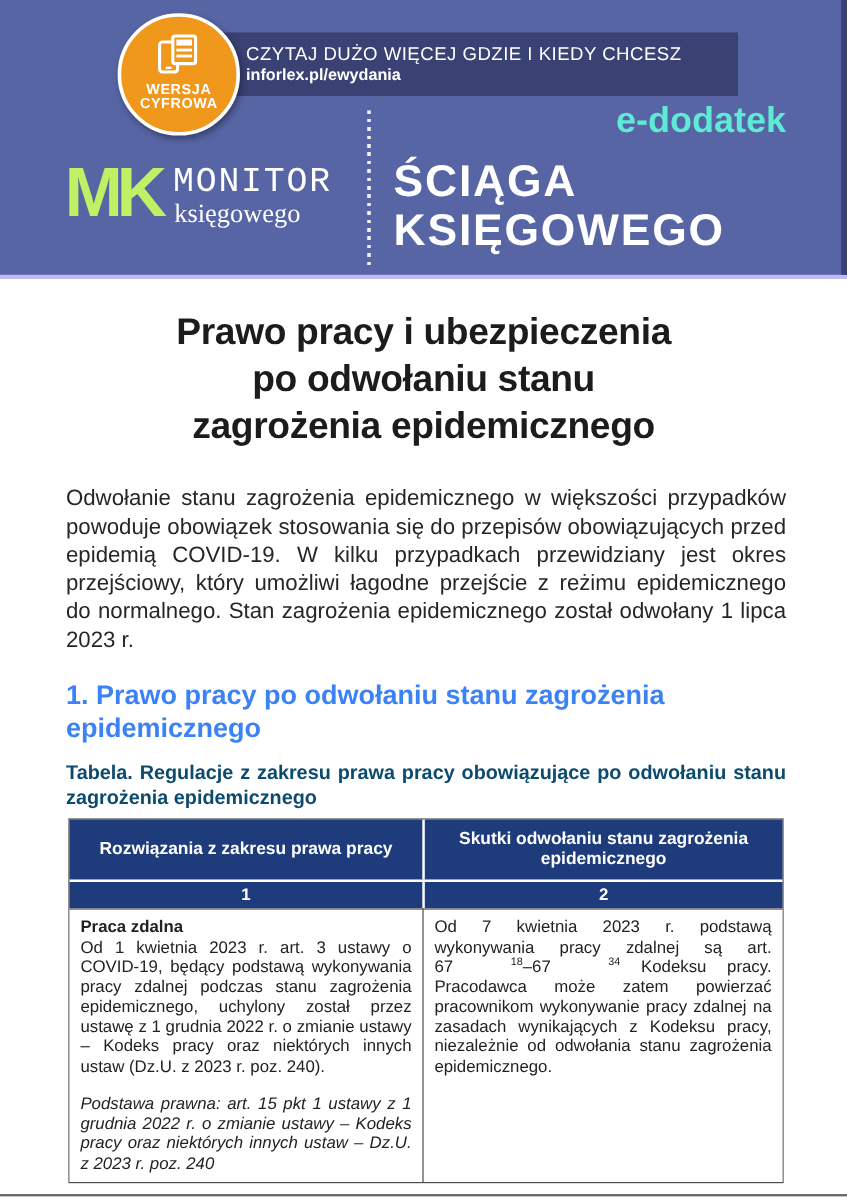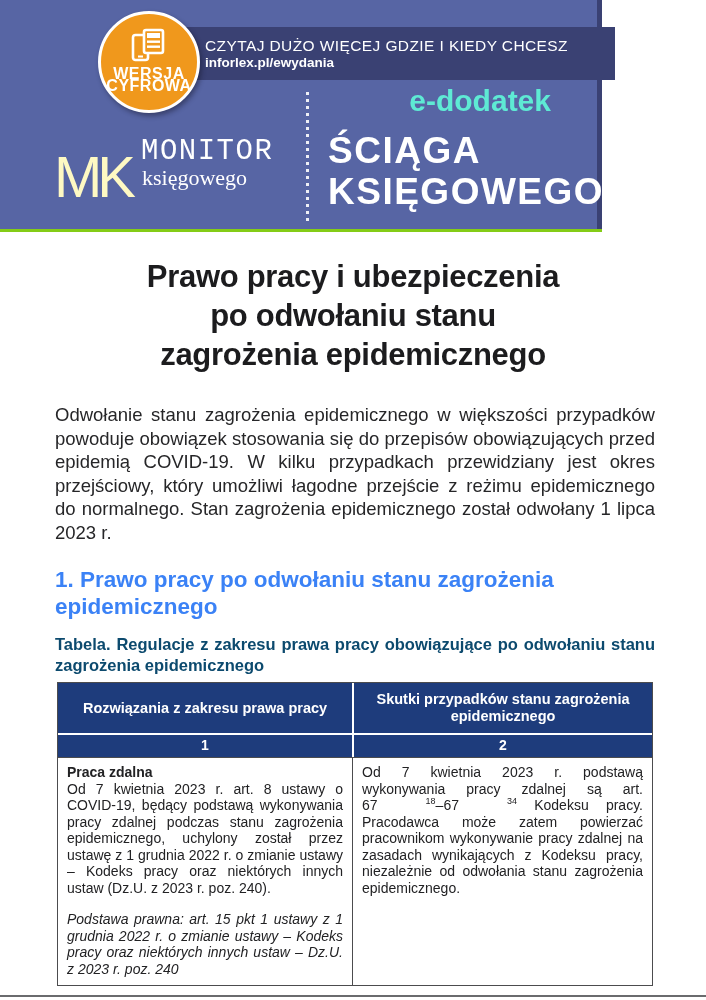--- a/index.html
+++ b/index.html
@@ -1,32 +1,32 @@
 <!DOCTYPE html>
 <html><head>
 <meta charset="utf-8">
 <style>
   html,body{margin:0;padding:0;}
   body{background:#888;font-family:"Liberation Sans",sans-serif;}
   .page{position:relative;width:706px;height:1000px;background:#ffffff;margin:0 auto;overflow:hidden;}
 
   
-  .masthead{position:absolute;top:0;left:0;width:602px;height:229px;background:#5765a4;border-bottom:3px solid #84cc16;}
+  .masthead{position:absolute;top:0;left:0;width:706px;height:229px;background:#5765a4;border-bottom:3px solid #c4b5fd;}
   .masthead-edge{position:absolute;top:0;right:0;width:5px;height:229px;background:#3a4173;}
 
   .banner{position:absolute;left:183px;top:27px;width:432px;height:53px;background:#3a4173;box-sizing:border-box;display:flex;flex-direction:column;justify-content:center;padding-left:22px;}
   .banner-line1{color:#ffffff;font-size:15.5px;letter-spacing:.4px;line-height:18px;}
   .banner-line2{color:#ffffff;font-size:13.5px;font-weight:bold;line-height:16px;}
 
   .badge{position:absolute;left:98px;top:11px;width:96px;height:96px;background:#f0981c;border:3px solid #ffffff;border-radius:50%;box-shadow:2px 3px 5px rgba(20,20,40,.45);display:flex;flex-direction:column;align-items:center;box-sizing:content-box;}
   .badge-icon{margin-top:13px;}
-  .badge-label{margin-top:1px;color:#ffffff;font-size:16px;font-weight:bold;line-height:11.5px;letter-spacing:.5px;text-align:center;white-space:pre-line;}
+  .badge-label{margin-top:1px;color:#ffffff;font-size:12px;font-weight:bold;line-height:11.5px;letter-spacing:.5px;text-align:center;white-space:pre-line;}
 
   .logo{position:absolute;left:54px;top:130px;display:flex;align-items:flex-start;}
-  .logo-monogram{color:#fef9c3;font-weight:normal;font-size:58px;line-height:62px;letter-spacing:-5px;margin-top:16px;}
+  .logo-monogram{color:#bef264;font-weight:bold;font-size:58px;line-height:62px;letter-spacing:-5px;}
   .logo-text{margin-left:10px;margin-top:7px;}
   .logo-name{color:#ffffff;font-family:Liberation Mono, monospace;font-size:29px;line-height:29px;letter-spacing:1.5px;}
   .logo-sub{color:#ffffff;font-family:"Liberation Serif",serif;font-size:22px;line-height:24px;margin-left:1px;}
 
   .dotted-sep{position:absolute;left:306px;top:92px;width:3px;height:130px;background:repeating-linear-gradient(to bottom,rgba(255,255,255,.9) 0 3px,rgba(255,255,255,0) 3px 7px);}
 
   .kicker{position:absolute;right:51px;top:84px;color:#5eead4;font-size:30px;font-weight:bold;line-height:34px;}
   .edition-title{position:absolute;left:328px;top:130px;color:#ffffff;font-weight:bold;}
   .edition-line{font-size:37px;line-height:41px;letter-spacing:1.5px;}
 
@@ -112,30 +112,30 @@
     <p class="table-caption">Tabela. Regulacje z zakresu prawa pracy obowiązujące po odwołaniu stanu zagro­żenia epidemicznego</p>
 
     <table class="reg">
       <colgroup>
           <col class="c1">
           <col class="c2">
         </colgroup>
       <tbody>
           <tr>
         <th class="hdr">Rozwiązania z zakresu prawa pracy</th>
-        <th class="hdr">Skutki przypadków stanu zagrożenia epidemicznego</th>
+        <th class="hdr">Skutki odwołaniu stanu zagrożenia epidemicznego</th>
       </tr>
       <tr>
         <td class="num">1</td>
         <td class="num">2</td>
       </tr>
       <tr class="body-row">
         <td class="body">
           <div class="cell-title">Praca zdalna</div>
-          <div>Od 7 kwietnia 2023 r. art. 8 ustawy o COVID-19, będący podstawą wykonywania pracy zdal­nej podczas stanu zagrożenia epidemicznego, uchylony został przez ustawę z 1 grudnia 2022 r. o zmianie ustawy – Kodeks pracy oraz niektó­rych innych ustaw (Dz.U. z 2023 r. poz. 240).</div>
+          <div>Od 1 kwietnia 2023 r. art. 3 ustawy o COVID-19, będący podstawą wykonywania pracy zdal­nej podczas stanu zagrożenia epidemicznego, uchylony został przez ustawę z 1 grudnia 2022 r. o zmianie ustawy – Kodeks pracy oraz niektó­rych innych ustaw (Dz.U. z 2023 r. poz. 240).</div>
           <div class="legal-basis">Podstawa prawna: art. 15 pkt 1 ustawy z 1 grud­nia 2022 r. o zmianie ustawy – Kodeks pracy oraz niektórych innych ustaw – Dz.U. z 2023 r. poz. 240</div>
         </td>
         <td class="body">
           <span>Od 7 kwietnia 2023 r. podstawą wykonywania pracy zdalnej są art. 67</span><sup class="kp">18</sup><span>–67</span><sup class="kp">34</sup><span> Kodeksu pracy. Pracodawca może zatem powierzać pracowni­kom wykonywanie pracy zdalnej na zasadach wynikających z Kodeksu pracy, niezależnie od odwołania stanu zagrożenia epidemicznego.</span>
         </td>
       </tr>
     </tbody>
       </table>
 
     <div class="footer-rule"></div>

